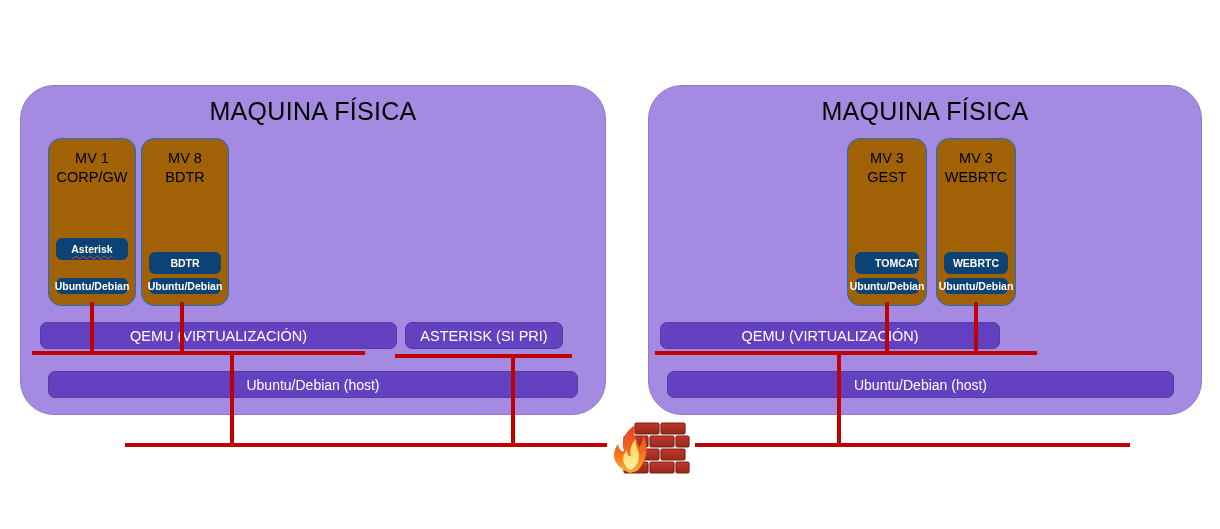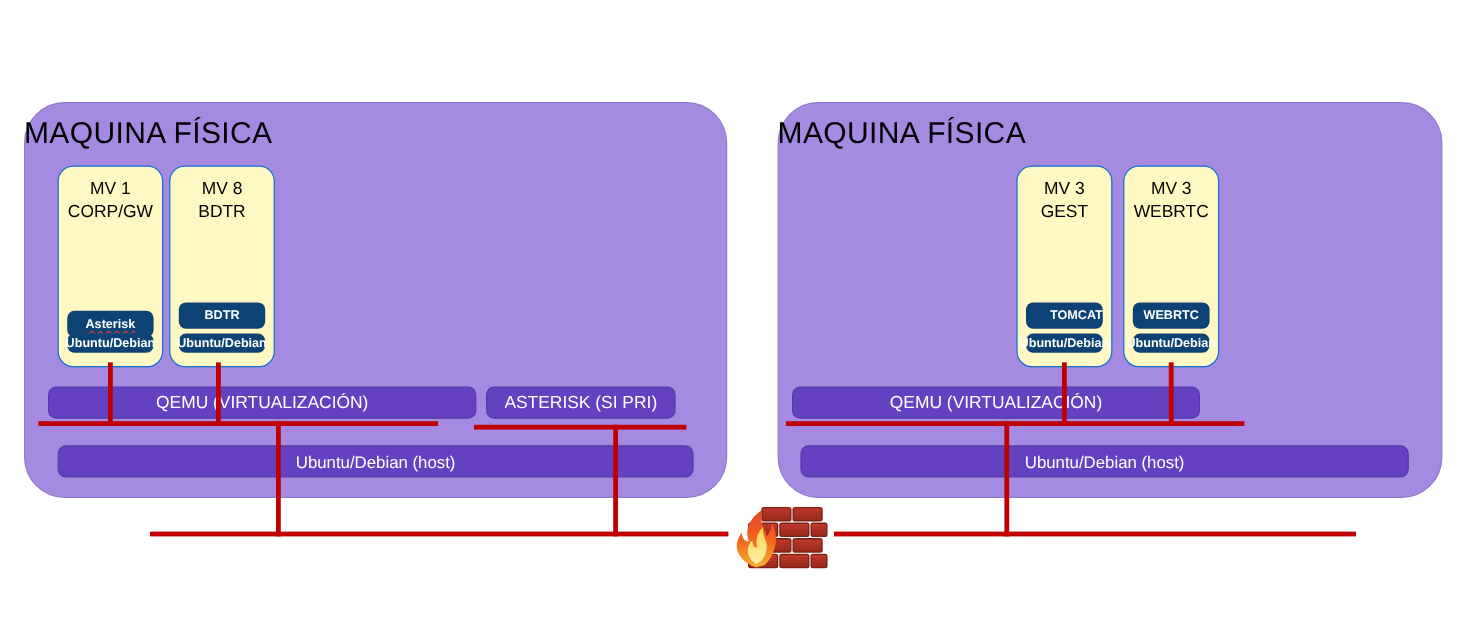--- a/index.html
+++ b/index.html
@@ -15,31 +15,32 @@
   .machine{
     position:absolute;
     background:#a48ae0;
     border:1px solid #8f79cf;
     border-radius:34px;
     box-sizing:border-box;
   }
   .machine-title{
     position:absolute;
     left:0;right:0;
+    text-align:center;
     color:#000000;
     font-size:25px;
     font-weight:400;
     letter-spacing:.3px;
     white-space:nowrap;
   }
 
   
   .vm{
     position:absolute;
-    background:#fef9c3;
+    background:#a16207;
     border:1px solid #1171cf;
     border-radius:13px;
     box-sizing:border-box;
   }
   .vm-label{
     position:absolute;
     left:0;right:0;top:10px;
     text-align:center;
     color:#000000;
     font-size:14.5px;
@@ -97,21 +98,21 @@
 
 <div id="stage">
 
   <div class="machine" style="left:20px;top:85px;width:586px;height:330px;">
   </div>
   <div class="machine-title" style="left:20px;width:586px;top:97px;">MAQUINA FÍSICA</div>
 
   <div class="vm" style="left:48px;top:138px;width:88px;height:168px;">
     <div class="vm-label">MV 1
 CORP/GW</div>
-    <div class="vm-app" style="top:120px;">
+    <div class="vm-app" style="top:99px;">
       <span class="spellcheck">Asterisk</span>
     </div>
     <div class="vm-os" style="top:139px;">Ubuntu/Debian</div>
   </div>
 
   <div class="vm" style="left:141px;top:138px;width:88px;height:168px;">
     <div class="vm-label">MV 8
 BDTR</div>
     <div class="vm-app" style="top:113px;">
       <span>BDTR</span>

